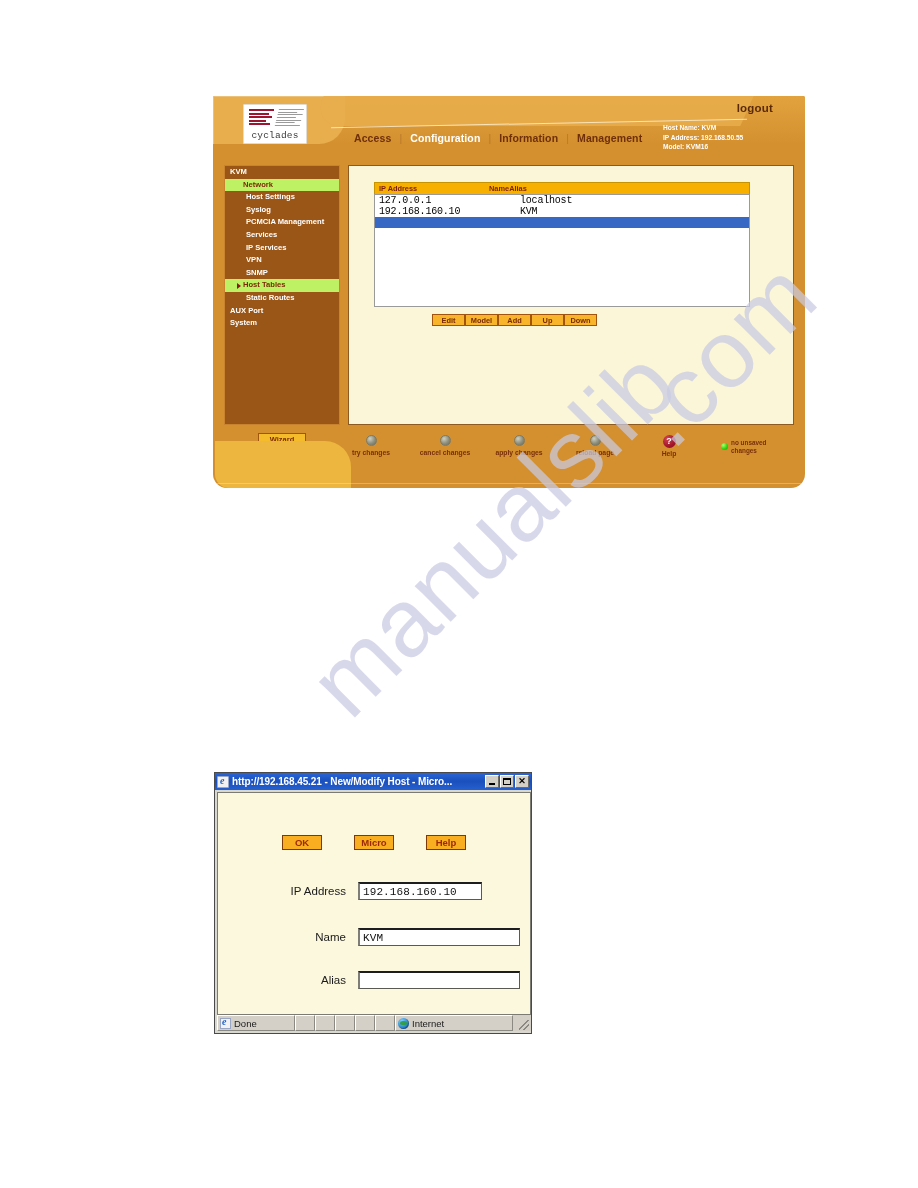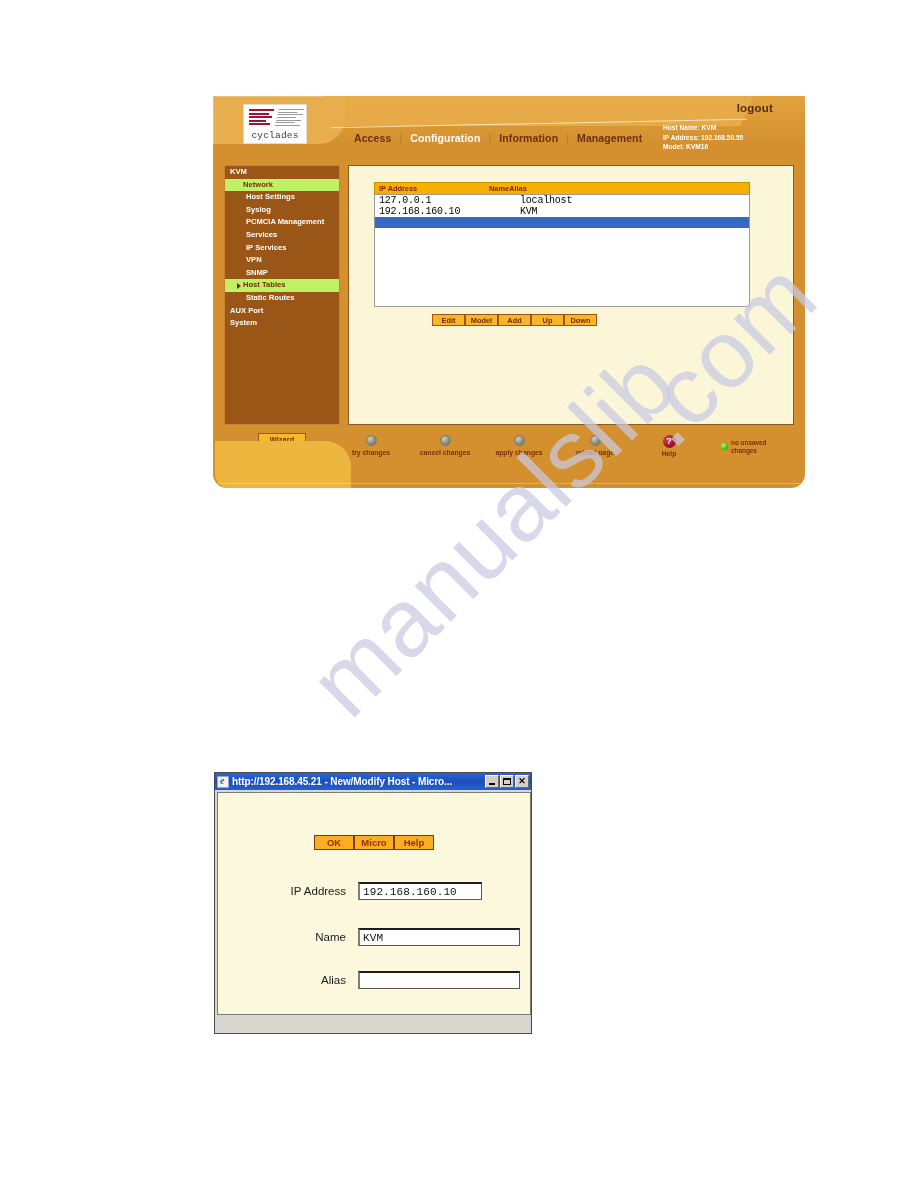--- a/index.html
+++ b/index.html
@@ -454,20 +454,21 @@
     background: #fcf8dd;
     border: 1px solid #7b7b73;
     box-sizing: border-box;
   }
   .dlg-btnrow {
     position: absolute;
     left: 0; top: 42px;
     width: 312px;
     display: flex;
     justify-content: center;
+    gap: 32px;
   }
   .dlg-btn {
     background: #f9ad21;
     border: 1px solid #7d3a06;
     color: #9c2a06;
     font-size: 9.5px;
     font-weight: bold;
     width: 40px; height: 15px;
     line-height: 13px;
     text-align: center;
@@ -753,13 +754,29 @@
       <div class="flabel">Name</div>
       <input class="finput" type="text" value="KVM" style="">
     </div>
 
     <div class="frow row-alias">
       <div class="flabel">Alias</div>
       <input class="finput" type="text" value="" style="">
     </div>
   </div>
 
+  <div class="dlg-status">
+    <div class="sp sp-done">
+      <span class="mini-ie"></span>
+      <span>Done</span>
+    </div>
+    <div class="sp sp-blank"></div>
+    <div class="sp sp-blank"></div>
+    <div class="sp sp-blank"></div>
+    <div class="sp sp-blank"></div>
+    <div class="sp sp-blank"></div>
+    <div class="sp sp-zone">
+      <span class="globe"></span>
+      <span>Internet</span>
+    </div>
+    <div class="sp sp-grip"></div>
+  </div>
 </div>
 
 </body></html>

